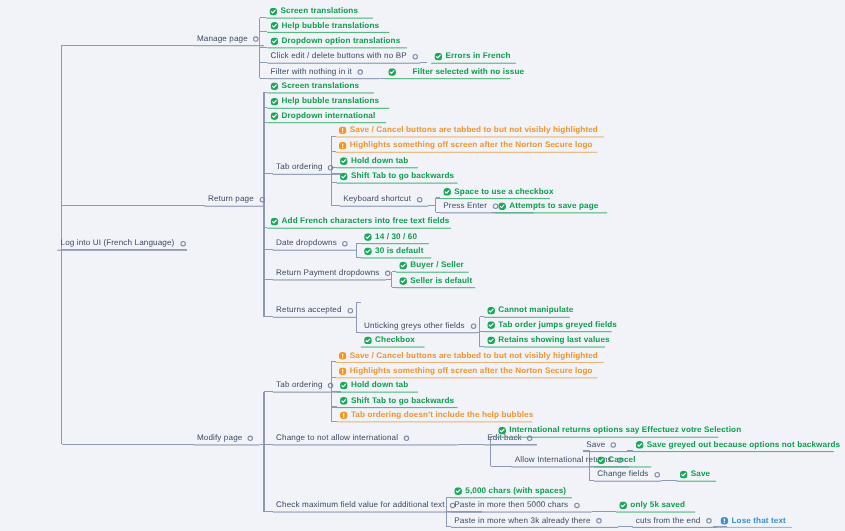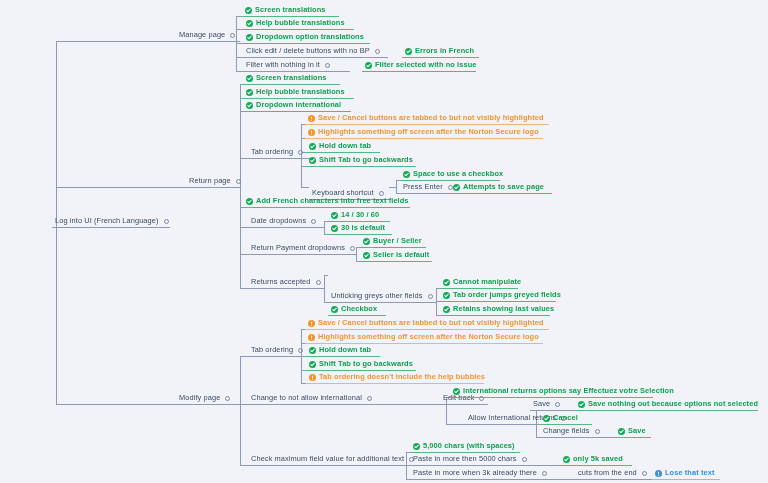--- a/index.html
+++ b/index.html
@@ -214,34 +214,34 @@
             <circle cx="5" cy="5" r="5" fill="#19a85a"></circle>
             <path d="M2.6 5.1 L4.2 6.7 L7.4 3.2" stroke="#ffffff" stroke-width="1.5" fill="none" stroke-linecap="round" stroke-linejoin="round"></path>
           </svg>
         </span>
         <span class="lbl">Dropdown option translations</span>
       </div>
       <div class="node plain" style="left: 243px; top: 44px; width: 139px;">
         <span class="lbl">Click edit / delete buttons with no BP</span>
         <span class="toggle"></span>
       </div>
-      <div class="node ok" style="left: 402px; top: 44px; width: 77px;">
+      <div class="node ok" style="left: 392px; top: 44px; width: 77px;">
         <span class="ico">
           <svg viewBox="0 0 10 10">
             <circle cx="5" cy="5" r="5" fill="#19a85a"></circle>
             <path d="M2.6 5.1 L4.2 6.7 L7.4 3.2" stroke="#ffffff" stroke-width="1.5" fill="none" stroke-linecap="round" stroke-linejoin="round"></path>
           </svg>
         </span>
         <span class="lbl">Errors in French</span>
       </div>
       <div class="node plain" style="left: 243px; top: 58px; width: 102px;">
         <span class="lbl">Filter with nothing in it</span>
         <span class="toggle"></span>
       </div>
-      <div class="node ok" style="left: 362px; top: 58px; width: 114px;">
+      <div class="node ok" style="left: 350px; top: 58px; width: 114px; gap: 12px;">
         <span class="ico">
           <svg viewBox="0 0 10 10">
             <circle cx="5" cy="5" r="5" fill="#19a85a"></circle>
             <path d="M2.6 5.1 L4.2 6.7 L7.4 3.2" stroke="#ffffff" stroke-width="1.5" fill="none" stroke-linecap="round" stroke-linejoin="round"></path>
           </svg>
         </span>
         <span class="lbl">Filter selected with no issue</span>
       </div>
       <div class="node plain" style="left: 186px; top: 174px; width: 54px;">
         <span class="lbl">Return page</span>
@@ -309,21 +309,21 @@
       </div>
       <div class="node ok" style="left: 306px; top: 153px; width: 110px;">
         <span class="ico">
           <svg viewBox="0 0 10 10">
             <circle cx="5" cy="5" r="5" fill="#19a85a"></circle>
             <path d="M2.6 5.1 L4.2 6.7 L7.4 3.2" stroke="#ffffff" stroke-width="1.5" fill="none" stroke-linecap="round" stroke-linejoin="round"></path>
           </svg>
         </span>
         <span class="lbl">Shift Tab to go backwards</span>
       </div>
-      <div class="node plain" style="left: 309px; top: 186px; width: 80px;">
+      <div class="node plain" style="left: 309px; top: 174px; width: 80px;">
         <span class="lbl">Keyboard shortcut</span>
         <span class="toggle"></span>
       </div>
       <div class="node ok" style="left: 400px; top: 167px; width: 100px;">
         <span class="ico">
           <svg viewBox="0 0 10 10">
             <circle cx="5" cy="5" r="5" fill="#19a85a"></circle>
             <path d="M2.6 5.1 L4.2 6.7 L7.4 3.2" stroke="#ffffff" stroke-width="1.5" fill="none" stroke-linecap="round" stroke-linejoin="round"></path>
           </svg>
         </span>
@@ -520,21 +520,21 @@
         <span class="lbl">Save</span>
         <span class="toggle"></span>
       </div>
       <div class="node ok" style="left: 575px; top: 397px; width: 183px;">
         <span class="ico">
           <svg viewBox="0 0 10 10">
             <circle cx="5" cy="5" r="5" fill="#19a85a"></circle>
             <path d="M2.6 5.1 L4.2 6.7 L7.4 3.2" stroke="#ffffff" stroke-width="1.5" fill="none" stroke-linecap="round" stroke-linejoin="round"></path>
           </svg>
         </span>
-        <span class="lbl">Save nothing out because options not selected</span>
+        <span class="lbl">Save greyed out because options not backwards</span>
       </div>
       <div class="node ok" style="left: 540px; top: 411px; width: 52px;">
         <span class="ico">
           <svg viewBox="0 0 10 10">
             <circle cx="5" cy="5" r="5" fill="#19a85a"></circle>
             <path d="M2.6 5.1 L4.2 6.7 L7.4 3.2" stroke="#ffffff" stroke-width="1.5" fill="none" stroke-linecap="round" stroke-linejoin="round"></path>
           </svg>
         </span>
         <span class="lbl">Cancel</span>
       </div>

